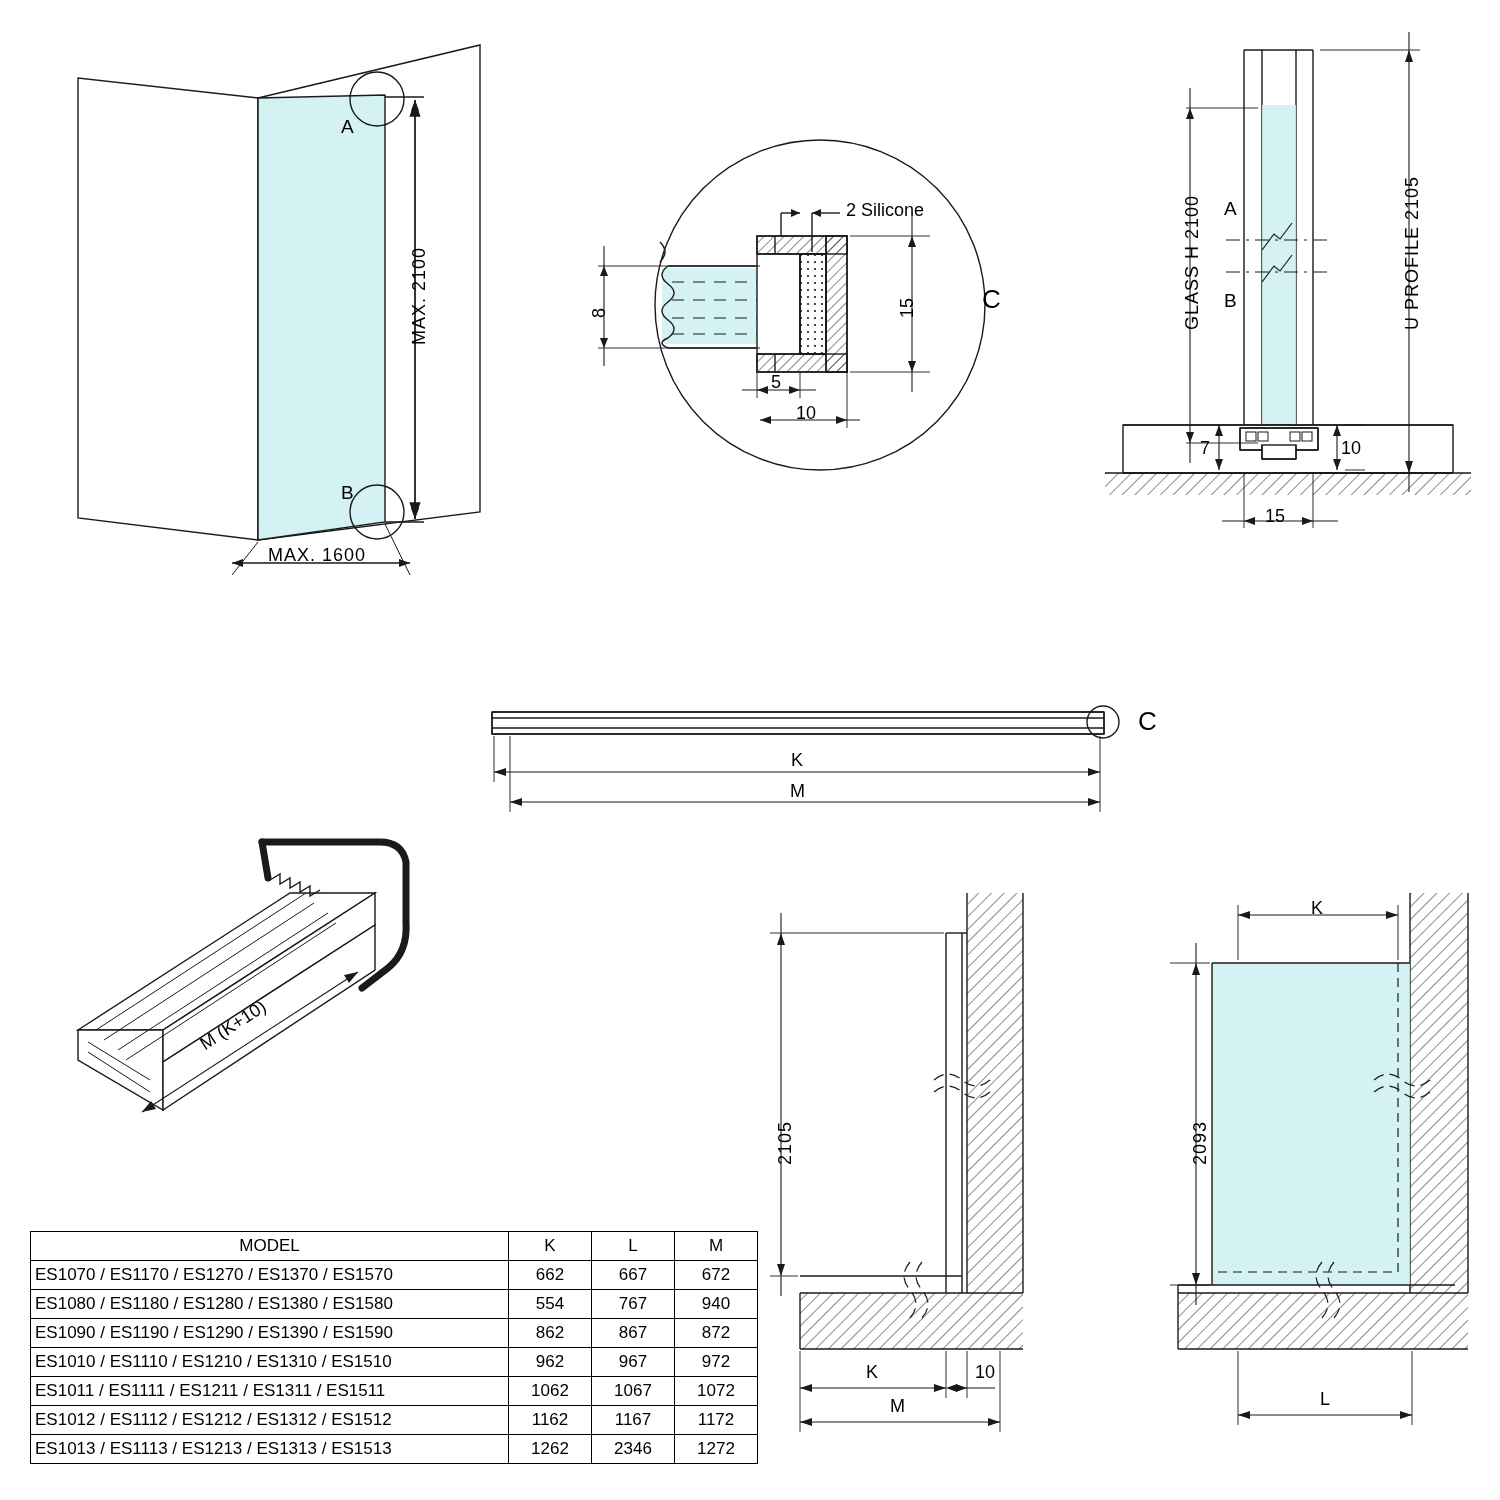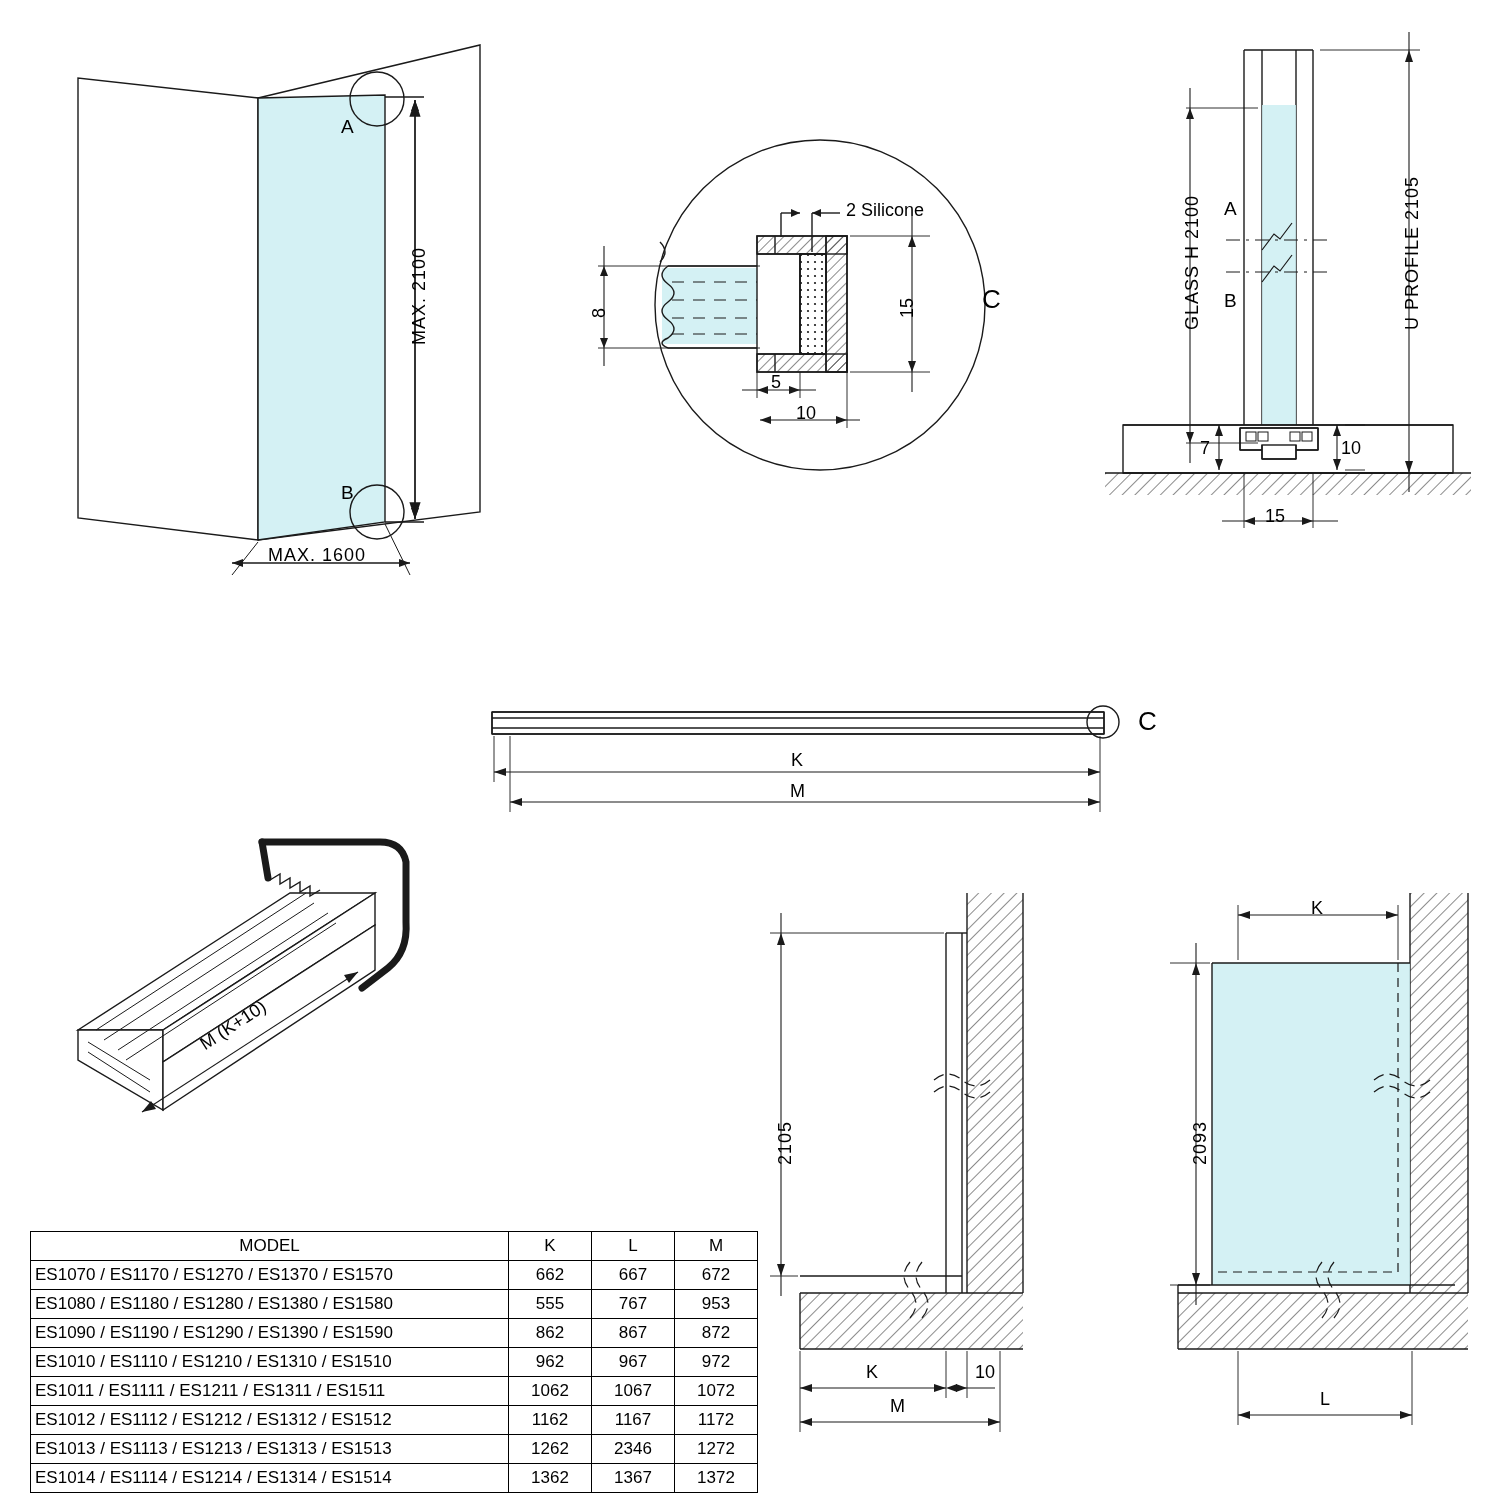--- a/index.html
+++ b/index.html
@@ -383,23 +383,23 @@
   </thead>
   <tbody>
     <tr>
       <td class="model">ES1070 / ES1170 / ES1270 / ES1370 / ES1570</td>
       <td class="num">662</td>
       <td class="num">667</td>
       <td class="num">672</td>
     </tr>
     <tr>
       <td class="model">ES1080 / ES1180 / ES1280 / ES1380 / ES1580</td>
-      <td class="num">555</td>
+      <td class="num">554</td>
       <td class="num">767</td>
-      <td class="num">953</td>
+      <td class="num">940</td>
     </tr>
     <tr>
       <td class="model">ES1090 / ES1190 / ES1290 / ES1390 / ES1590</td>
       <td class="num">862</td>
       <td class="num">867</td>
       <td class="num">872</td>
     </tr>
     <tr>
       <td class="model">ES1010 / ES1110 / ES1210 / ES1310 / ES1510</td>
       <td class="num">962</td>
@@ -417,22 +417,16 @@
       <td class="num">1162</td>
       <td class="num">1167</td>
       <td class="num">1172</td>
     </tr>
     <tr>
       <td class="model">ES1013 / ES1113 / ES1213 / ES1313 / ES1513</td>
       <td class="num">1262</td>
       <td class="num">2346</td>
       <td class="num">1272</td>
     </tr>
-    <tr>
-      <td class="model">ES1014 / ES1114 / ES1214 / ES1314 / ES1514</td>
-      <td class="num">1362</td>
-      <td class="num">1367</td>
-      <td class="num">1372</td>
-    </tr>
   </tbody>
 </table>
 
 </div>
 
 </body></html>

